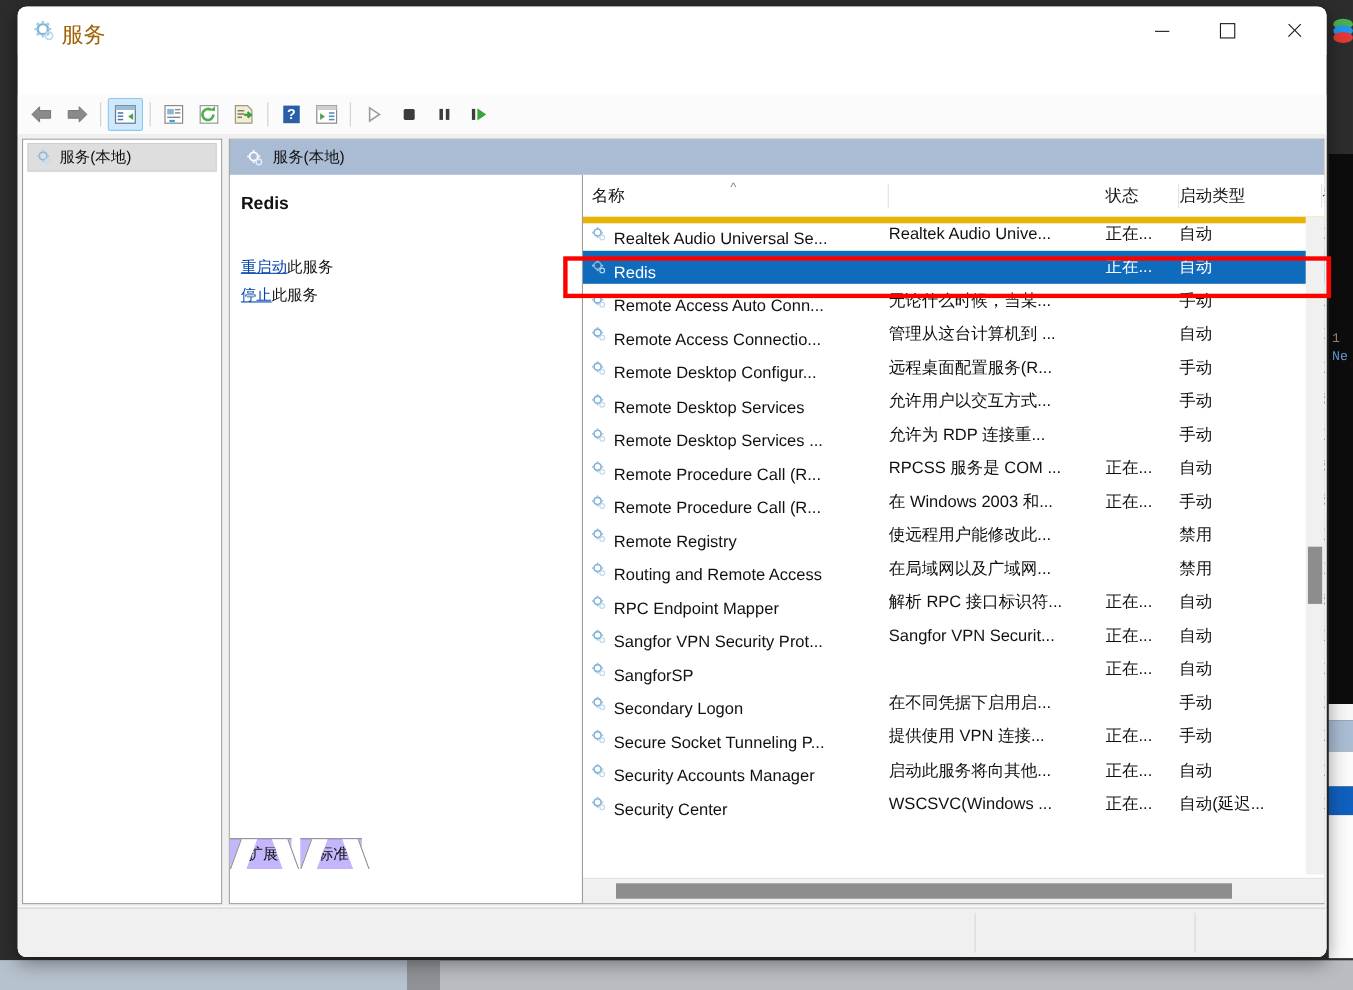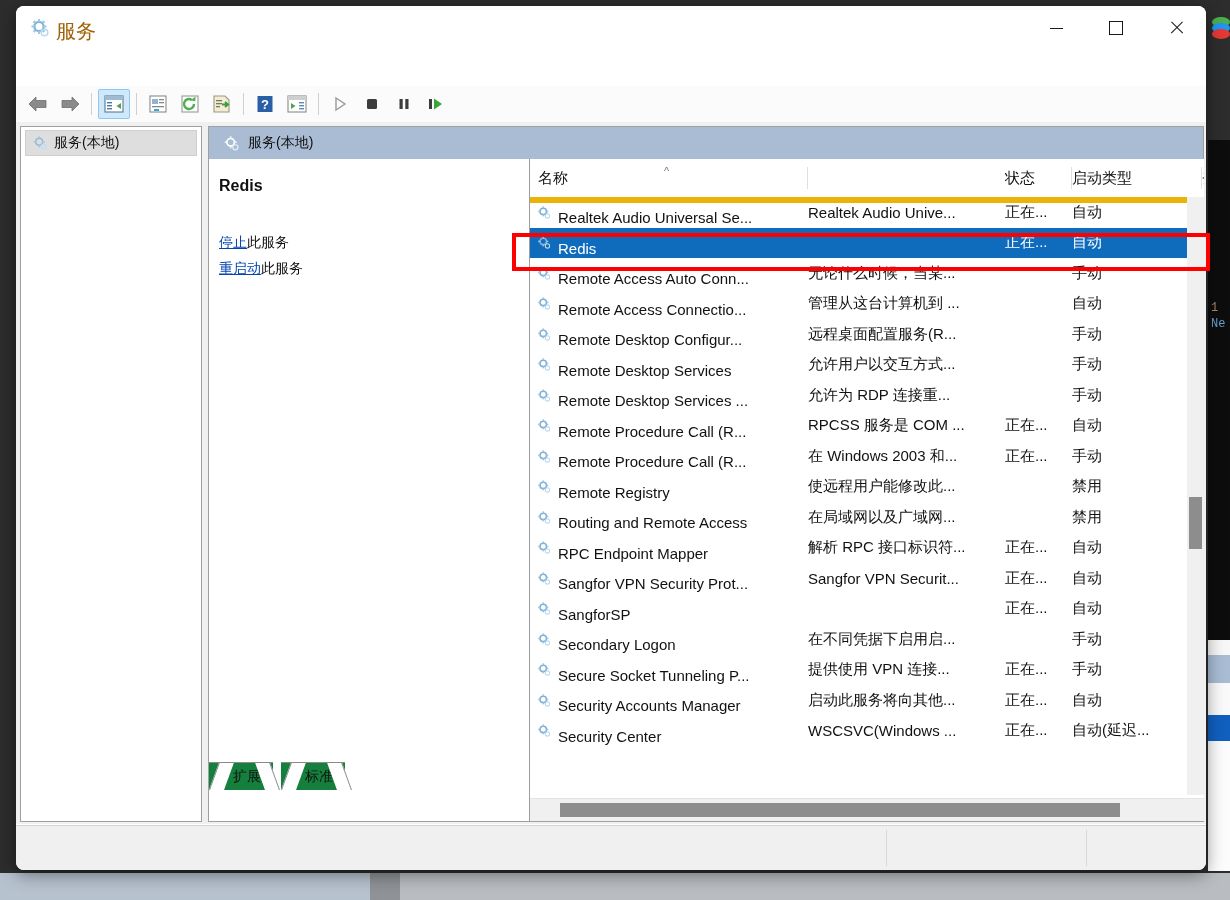--- a/index.html
+++ b/index.html
@@ -81,22 +81,22 @@
   .pane-header .ico { margin-left:14px; }
 
   
   .detail { position:absolute; left:0; top:32px; width:320px; height:630px; background:#ffffff; padding:0 0 0 10px; }
   .detail h2 { margin:18px 0 0 0; font-size:16px; font-weight:bold; color:#111; }
   .detail .links { margin-top:34px; font-size:14px; line-height:26px; color:#111; }
   .detail a { color:#0645ad; text-decoration:underline; cursor:pointer; }
 
   
   .tabs { position:absolute; left:0px; bottom:-1px; height:30px; display:flex; align-items:flex-end; }
-  .tab { position:relative; height:27px; padding:0 12px 0 24px; font-size:14px; color:#111;
-         display:flex; align-items:center; background:#15803d;
+  .tab { position:relative; height:27px; padding:0 12px 0 16px; font-size:14px; color:#111;
+         display:flex; align-items:center; background:#c4b5fd;
          border-top:1px solid #8b8b8b; }
   .tab:before { content:""; position:absolute; left:0; top:0; width:14px; height:27px;
                 background:#ffffff; border-left:1px solid #8b8b8b; transform:skewX(-20deg); transform-origin:bottom left; }
   .tab:after { content:""; position:absolute; right:-7px; top:0; width:14px; height:27px;
                background:#ffffff; border-right:1px solid #8b8b8b; transform:skewX(20deg); transform-origin:bottom right; }
 
   
   .listview { position:absolute; left:320px; top:32px; width:674px; height:662px; background:#ffffff;
               border-left:1px solid #9d9d9d; overflow:hidden; }
   .lv-header { position:absolute; left:0; top:0; width:674px; height:38px; background:#ffffff;
@@ -324,24 +324,24 @@
               <circle cx="14.5" cy="14.5" r="3" fill="none" stroke="#e4eef6" stroke-width="1.4"></circle>
             </svg>
           </span>
           <span class="lbl">服务(本地)</span>
         </div>
 
         <div class="detail">
           <h2>Redis</h2>
           <div class="links">
             <div>
-              <a>停止</a><span>此服务</span>
+              <a>重启动</a><span>此服务</span>
             </div>
             <div>
-              <a>重启动</a><span>此服务</span>
+              <a>停止</a><span>此服务</span>
             </div>
           </div>
           <div class="tabs">
             <div class="tab">
                 <span>扩展</span>
               </div>
             <div class="tab" style="margin-left:8px;">
                 <span>标准</span>
               </div>
           </div>

